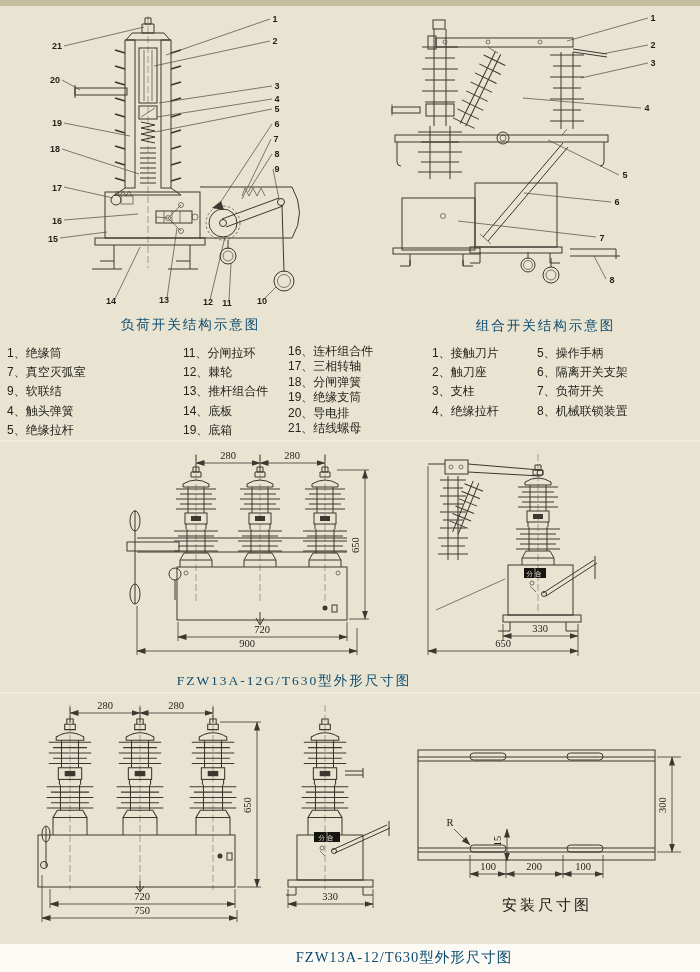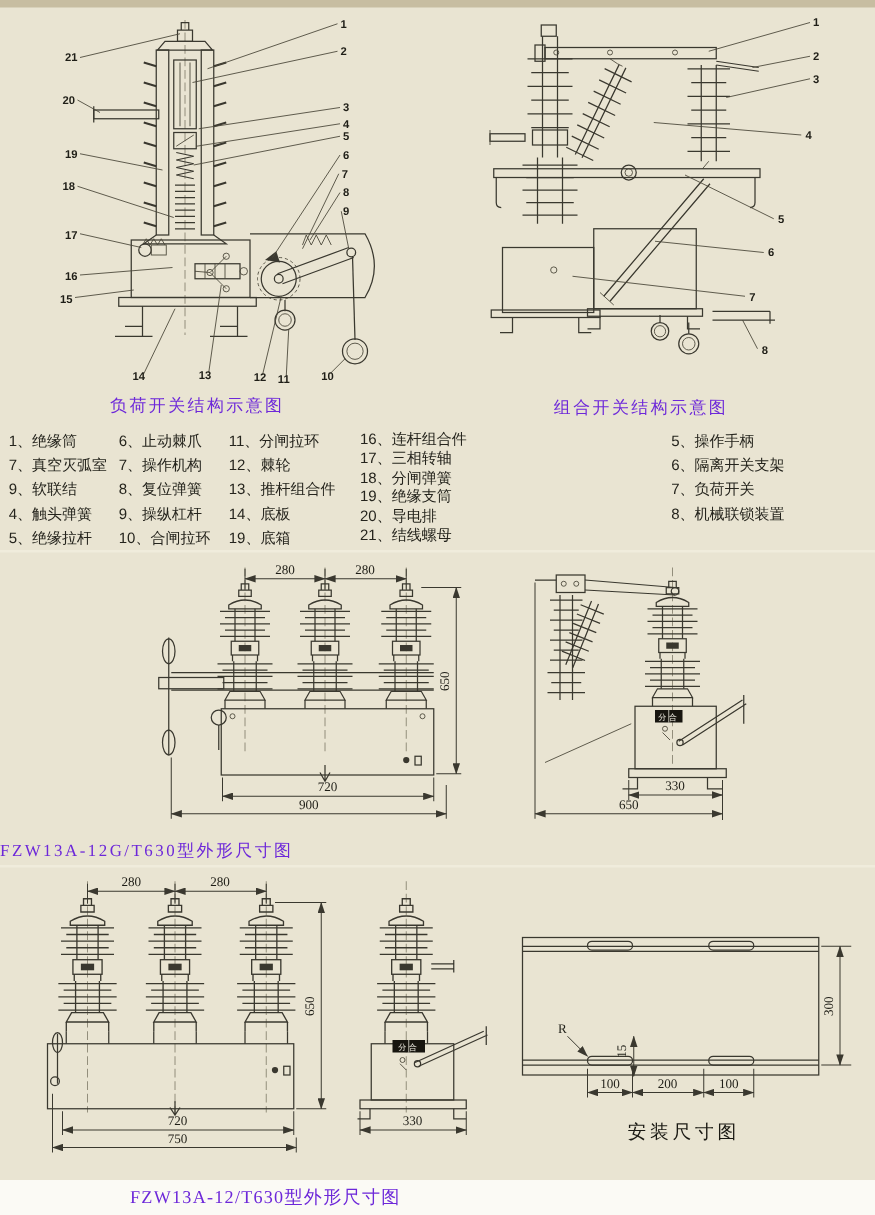--- a/index.html
+++ b/index.html
@@ -2,21 +2,21 @@
 <html><head>
 <meta charset="utf-8">
 <style>
   html,body{margin:0;padding:0;background:#d8d2bd;}
   .page{position:relative;width:700px;height:972px;background:#e9e4d2;overflow:hidden;
         font-family:"Liberation Sans",sans-serif;}
   .band-top{position:absolute;left:0;top:0;width:700px;height:6px;background:#c7bda1;}
   .band-split{position:absolute;left:0;width:700px;height:2px;background:#f0ecdc;}
   .band-bottom{position:absolute;left:0;top:944px;width:700px;height:28px;background:#fbfaf5;}
   .caption{position:absolute;font-family:"Liberation Serif",serif;font-size:13.5px;
-           letter-spacing:2px;color:#6d28d9;text-align:left;white-space:nowrap;}
+           letter-spacing:2px;color:#0c4a6e;text-align:center;white-space:nowrap;}
   .caption.big{font-size:14.5px;letter-spacing:1px;}
   .legend-col{position:absolute;font-size:12px;color:#25241d;white-space:nowrap;}
   .l19 .lg-item{line-height:19.2px;}
   .l15 .lg-item{line-height:15.4px;}
   svg{position:absolute;}
   .ln{stroke:#3a382f;fill:none;stroke-width:1;}
   .lb{stroke:#3a382f;fill:none;stroke-width:1.6;}
   .lt{stroke:#4a4739;fill:none;stroke-width:.7;}
   .dim{stroke:#3a382f;fill:none;stroke-width:.8;}
   .cl{stroke:#76715f;fill:none;stroke-width:.6;stroke-dasharray:7 3;}
@@ -211,41 +211,40 @@
   <div class="caption" style="left:88px;top:316px;width:205px">负荷开关结构示意图</div>
   <div class="caption" style="left:443px;top:317px;width:205px">组合开关结构示意图</div>
 
   <div class="legend-col l19" style="left:7px;top:344px">
     <div class="lg-item">1、绝缘筒</div>
     <div class="lg-item">7、真空灭弧室</div>
     <div class="lg-item">9、软联结</div>
     <div class="lg-item">4、触头弹簧</div>
     <div class="lg-item">5、绝缘拉杆</div>
   </div>
-  <div class="legend-col l19" style="left:95px;top:344px">
-    <div class="lg-item">6、止动棘爪</div>
-    <div class="lg-item">7、操作机构</div>
-    <div class="lg-item">8、复位弹簧</div>
-    <div class="lg-item">9、操纵杠杆</div>
-    <div class="lg-item">10、合闸拉环</div>
-  </div>
   <div class="legend-col l19" style="left:183px;top:344px">
     <div class="lg-item">11、分闸拉环</div>
     <div class="lg-item">12、棘轮</div>
     <div class="lg-item">13、推杆组合件</div>
     <div class="lg-item">14、底板</div>
     <div class="lg-item">19、底箱</div>
   </div>
   <div class="legend-col l15" style="left:288px;top:344px">
     <div class="lg-item">16、连杆组合件</div>
     <div class="lg-item">17、三相转轴</div>
     <div class="lg-item">18、分闸弹簧</div>
     <div class="lg-item">19、绝缘支筒</div>
     <div class="lg-item">20、导电排</div>
     <div class="lg-item">21、结线螺母</div>
+  </div>
+  <div class="legend-col l19" style="left:432px;top:344px">
+    <div class="lg-item">1、接触刀片</div>
+    <div class="lg-item">2、触刀座</div>
+    <div class="lg-item">3、支柱</div>
+    <div class="lg-item">4、绝缘拉杆</div>
   </div>
   <div class="legend-col l19" style="left:537px;top:344px">
     <div class="lg-item">5、操作手柄</div>
     <div class="lg-item">6、隔离开关支架</div>
     <div class="lg-item">7、负荷开关</div>
     <div class="lg-item">8、机械联锁装置</div>
   </div>
 
   <svg style="left:0;top:442px" width="700" height="233" viewBox="0 0 700 233">
     <defs>

